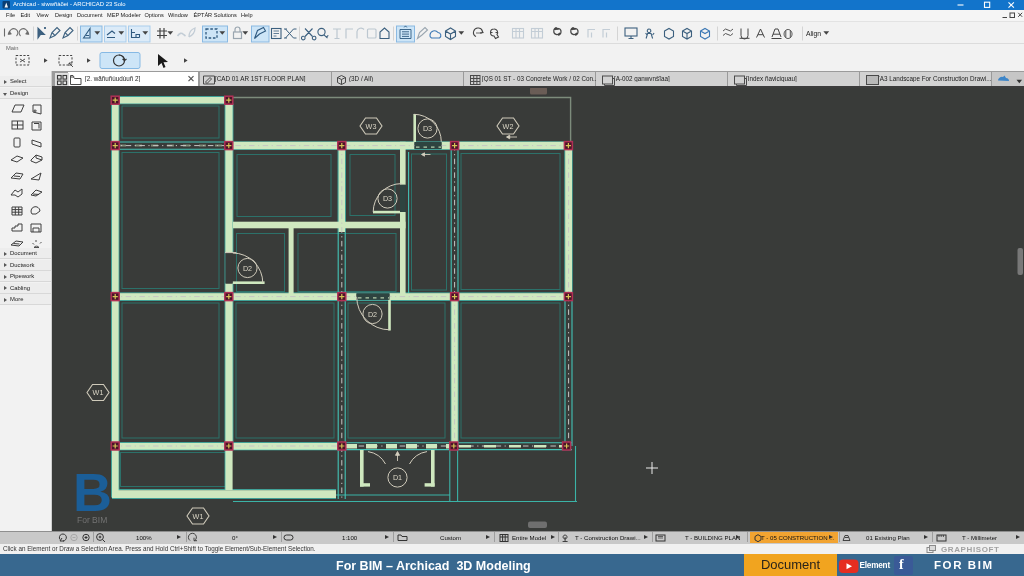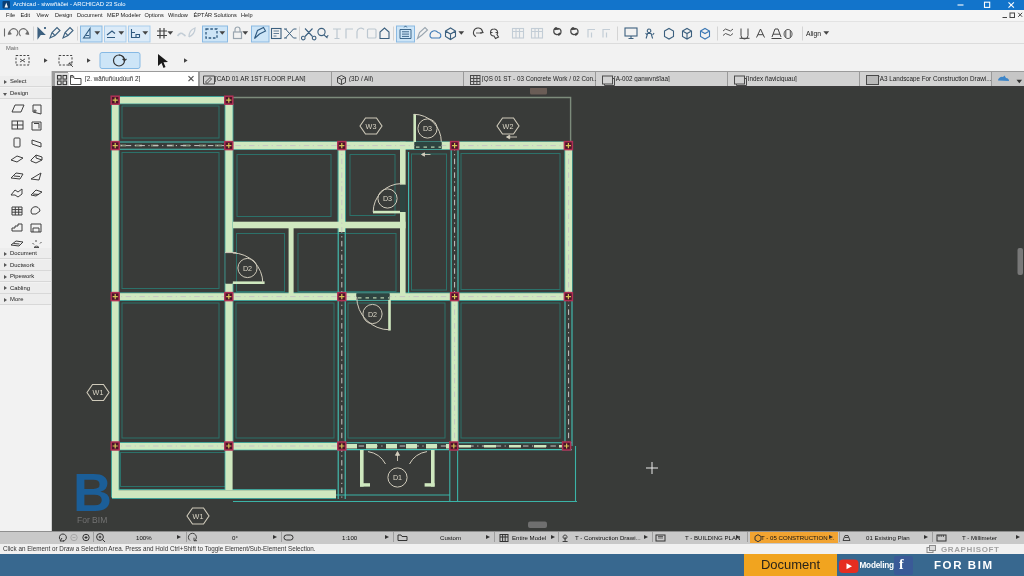--- a/index.html
+++ b/index.html
@@ -521,21 +521,22 @@
 
 <div class="abs" id="msgbar"></div>
 <div class="abs" style="left:3px;top:544.8px;font-size:6.3px;color:#333">Click an Element or Draw a Selection Area. Press and Hold Ctrl+Shift to Toggle Element/Sub-Element Selection.</div>
 <div class="abs" style="left:941px;top:544.5px;font-size:8px;font-weight:bold;color:#a2a2a2;letter-spacing:.6px">GRAPHISOFT</div>
 <svg class="abs" style="left:926px;top:545px" width="14" height="9">
       <rect x="1" y="2.5" width="6" height="5" fill="none" stroke="#8a8a8a"></rect>
       <rect x="3.5" y=".5" width="6" height="5" fill="#dadada" stroke="#8a8a8a"></rect>
     </svg>
 
 <div class="abs" id="banner"></div>
+<div class="abs" style="left:336px;top:558.5px;font-size:12.5px;font-weight:bold;color:#fff;white-space:nowrap">For BIM – Archicad&nbsp; 3D Modeling</div>
 <div class="abs" style="left:744px;top:554px;width:93px;height:22px;background:#f1a41f;color:#2a241a;font-size:13px;text-align:center;line-height:22px">Document</div>
 <svg class="abs" style="left:838px;top:554px" width="60" height="22">
 <rect x="1" y="5.5" width="19.5" height="13.5" rx="4" fill="#e62d20"></rect>
 <path d="M8.5 9.2 L14 12.2 L8.5 15.2 Z" fill="#fff"></path>
 </svg>
-<div class="abs" style="left:859.5px;top:560.5px;font-size:8.2px;font-weight:bold;color:#fff;letter-spacing:-.2px">Modeling</div>
+<div class="abs" style="left:859.5px;top:560.5px;font-size:8.2px;font-weight:bold;color:#fff;letter-spacing:-.2px">Element</div>
 <div class="abs" style="left:893.5px;top:555.5px;width:19px;height:19px;background:#3a5a97;border-radius:2px"></div>
 <div class="abs" style="left:899px;top:557px;font-size:14px;font-weight:bold;color:#fff;font-family:'Liberation Serif',serif">f</div>
 <div class="abs" style="left:934px;top:559px;font-size:11.5px;font-weight:bold;color:#fff;letter-spacing:1.6px">FOR BIM</div>
 </div>
 </body></html>

